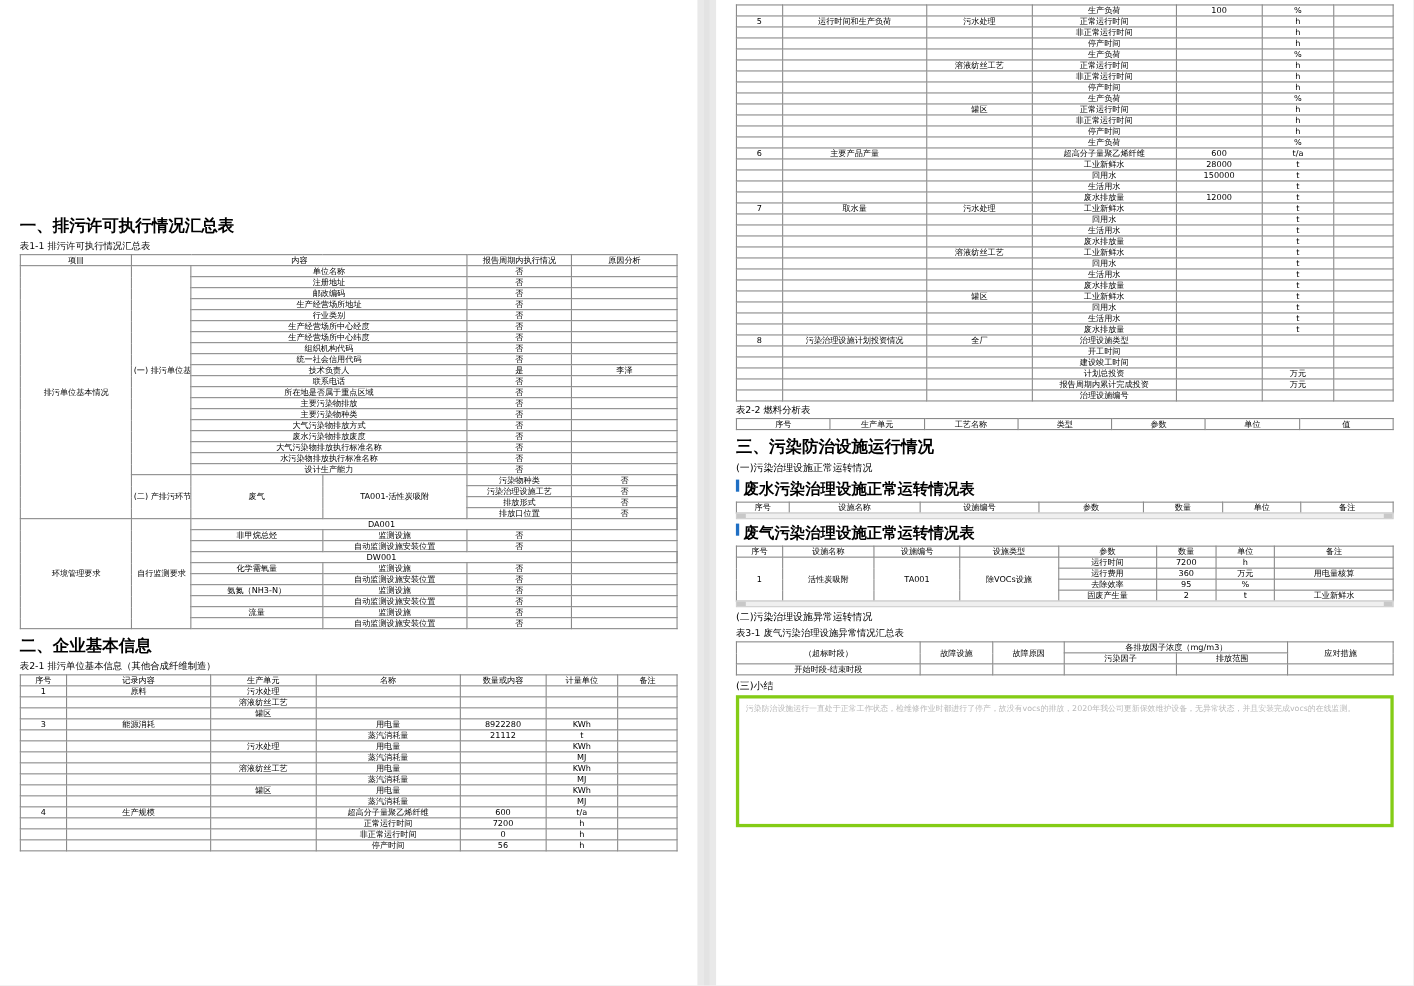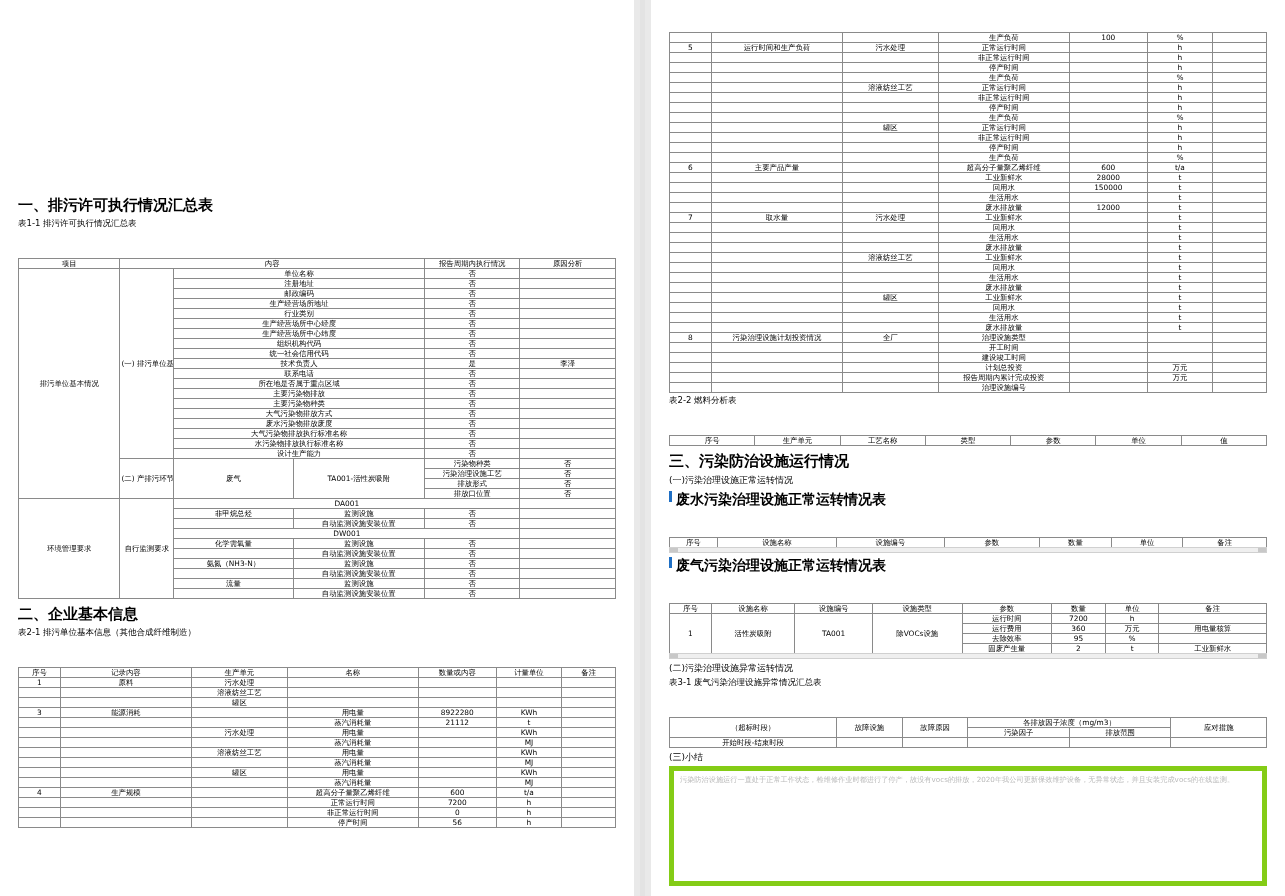--- a/index.html
+++ b/index.html
@@ -38,21 +38,20 @@
   }
   .tcap {
     font-size: 8.5px;
     text-align: left;
     margin: 2px 0 1px 0;
   }
   table.grid {
     border-collapse: collapse;
     width: 100%;
     table-layout: fixed;
-    margin-top: 28px;
   }
   table.grid td, table.grid th {
     border: 1px solid #8a8a8a;
     font-size: 7.4px;
     line-height: 1.05;
     height: 10px;
     padding: 0 1px;
     text-align: center;
     vertical-align: middle;
     color: #000;
@@ -72,21 +71,21 @@
   .scrollstrip {
     height: 6px; background: #efefef; border: 1px solid #d0d0d0;
     position: relative; margin-top: -1px;
   }
   .scrollstrip .thumbl { position: absolute; left: 0; top: 0; width: 8px; height: 4px; background: #c8c8c8; }
   .scrollstrip .thumbr { position: absolute; right: 0; top: 0; width: 8px; height: 4px; background: #c8c8c8; }
   .note {
     font-size: 7.2px; color: #b9b9b9; padding: 4px 6px; line-height: 1.5;
   }
   .notebox {
-    border: 5px solid #84cc16; height: 120px; margin-top: 2px;
+    border: 3px solid #84cc16; height: 120px; margin-top: 2px;
   }
   .gutter {
     width: 5px; height: 896px; background: #e3e3e3;
   }
 </style>
 </head>
 <body>
 
 <div class="page-wrap">
 

